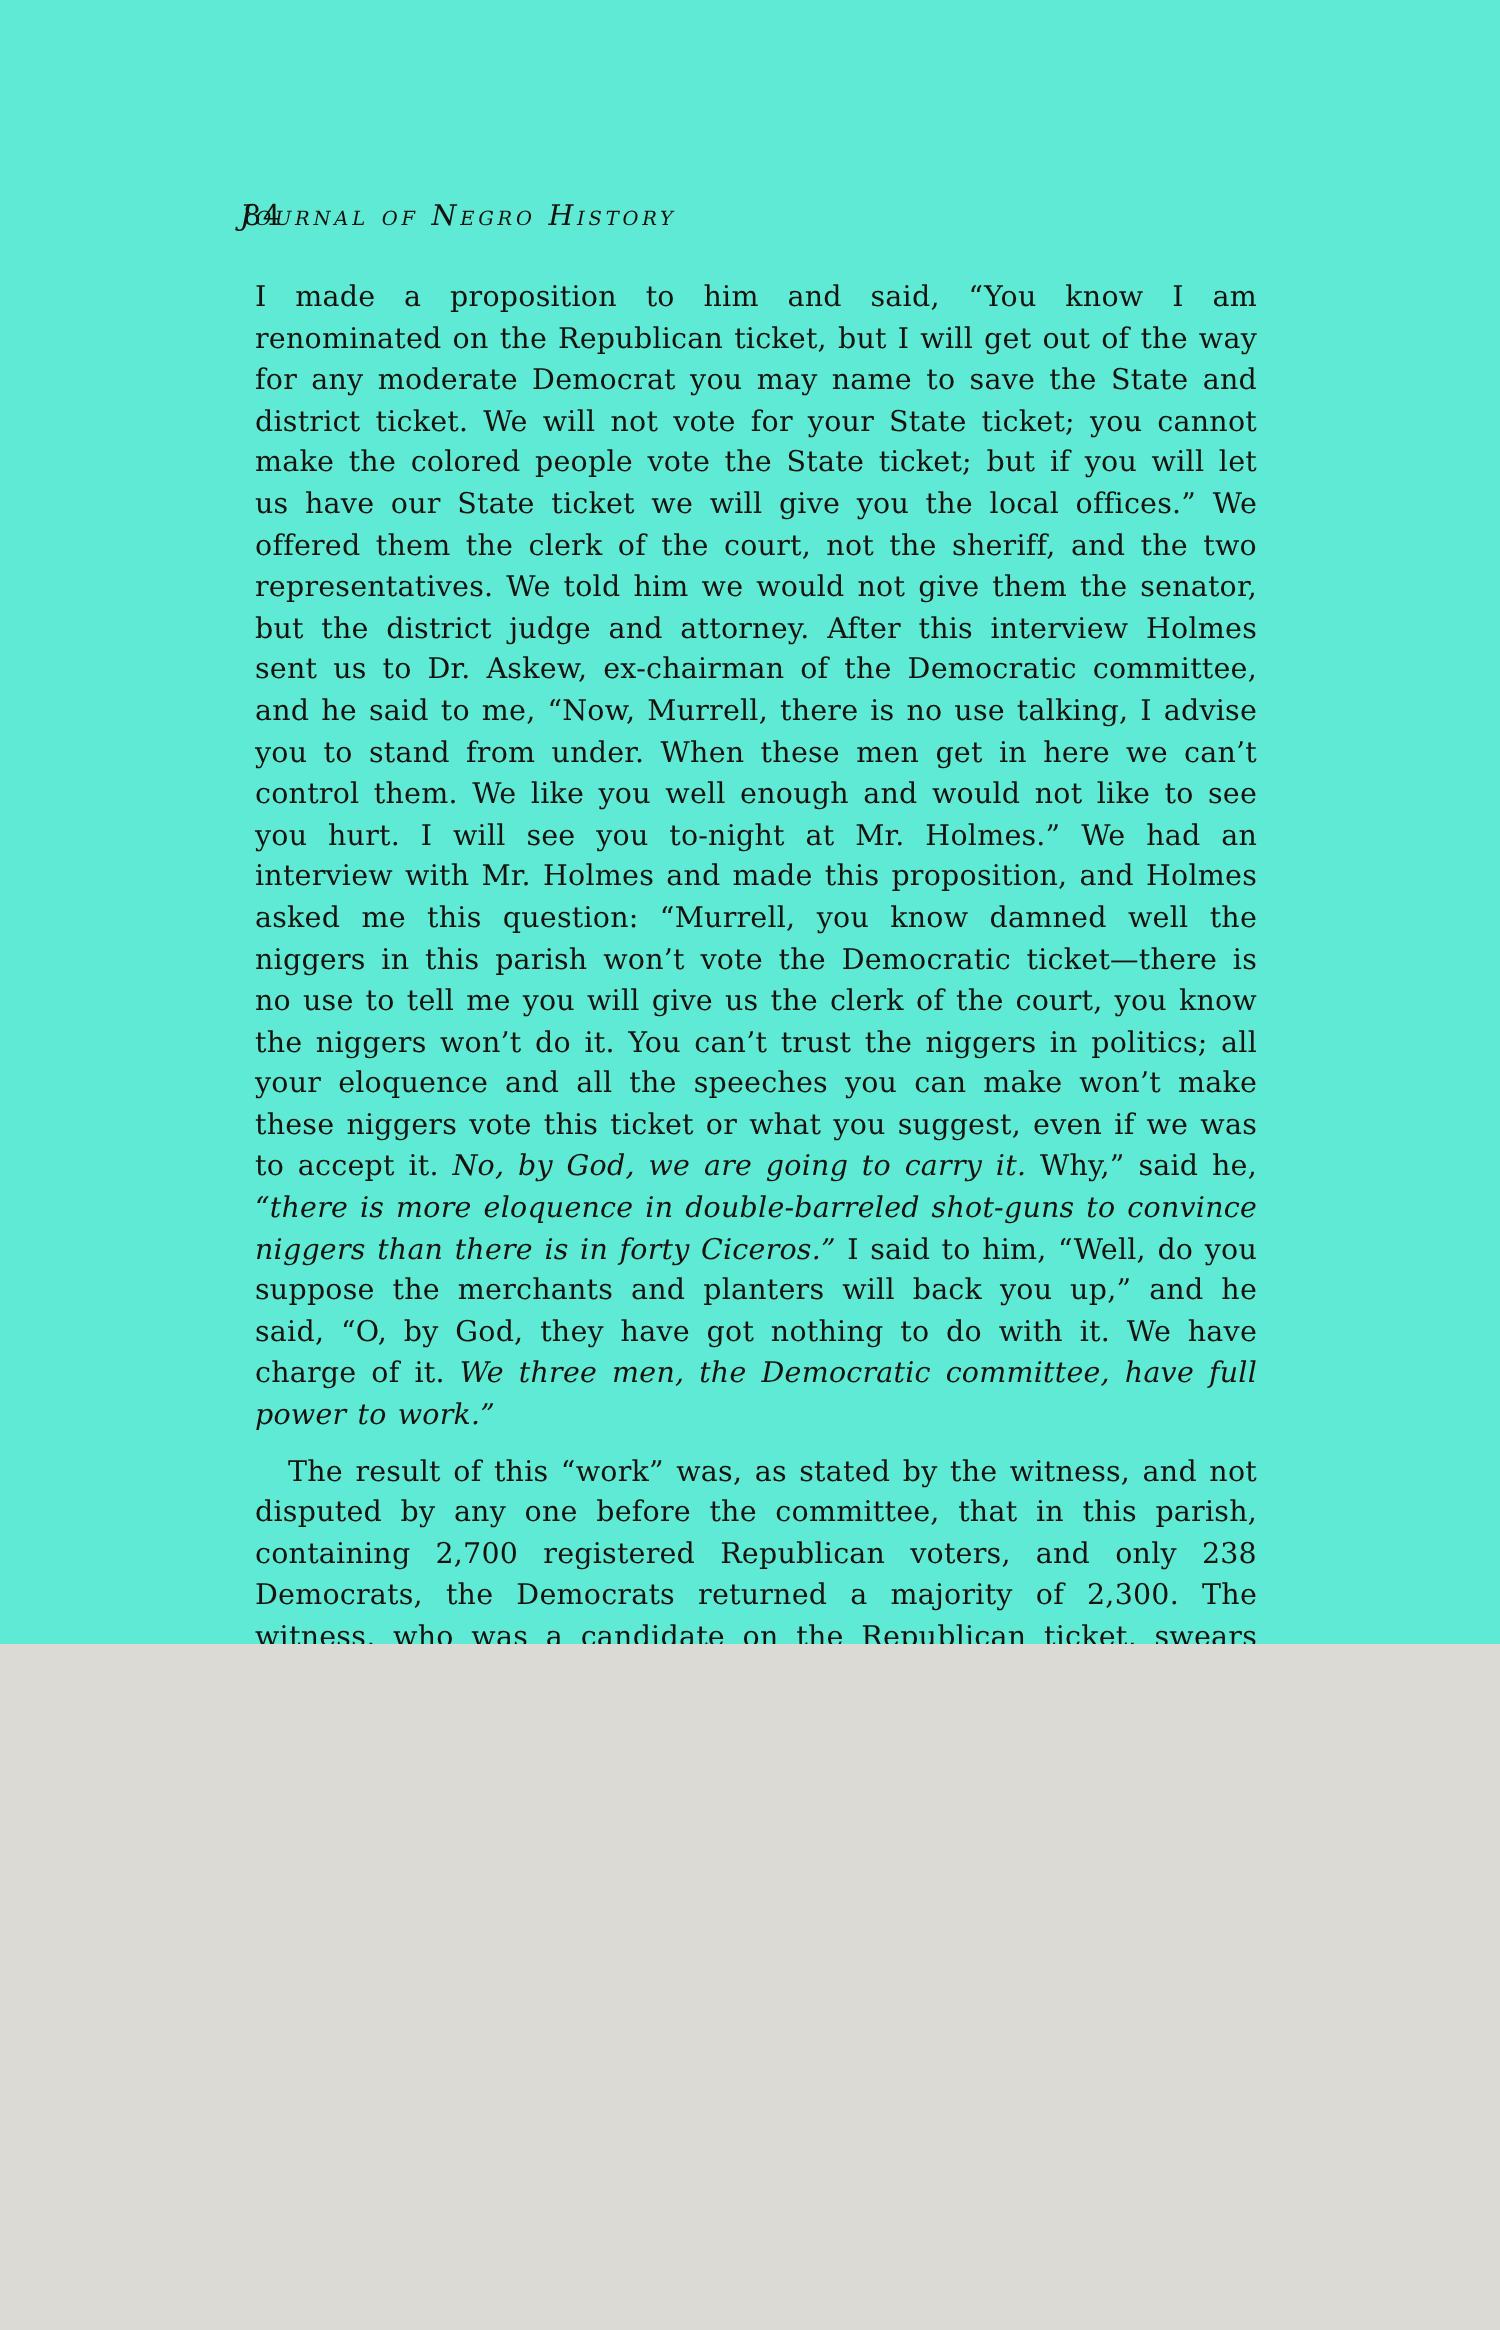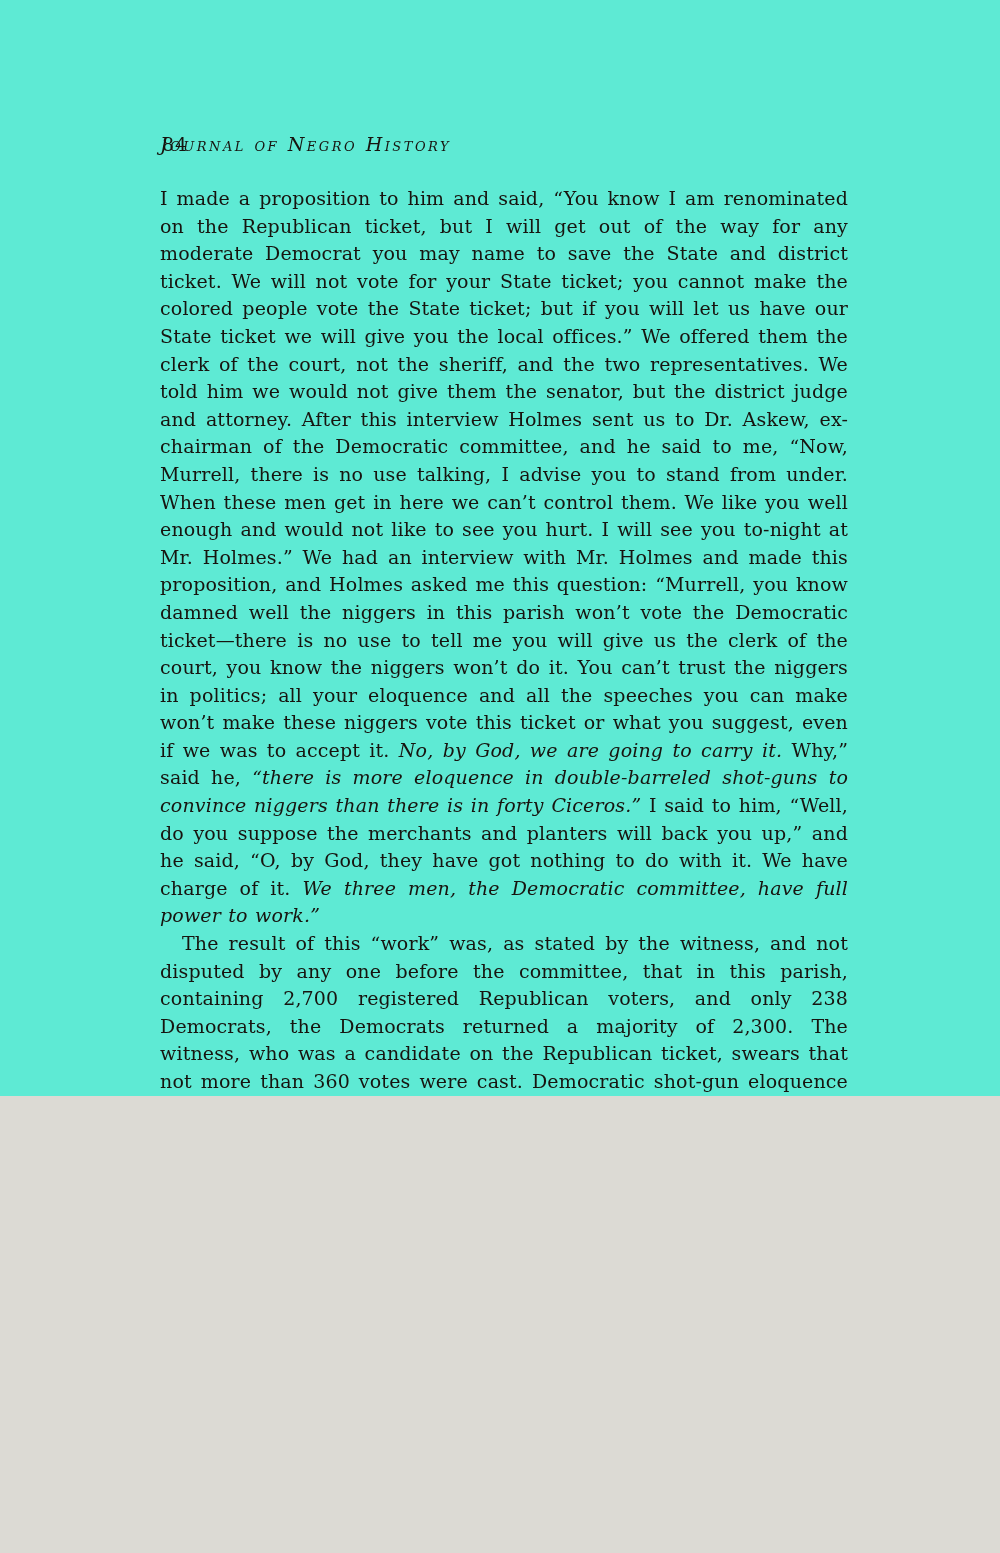--- a/index.html
+++ b/index.html
@@ -42,21 +42,21 @@
     left: 0;
     right: 0;
     top: 2px;
     text-align: left;
     font-size: 19px;
     font-variant: small-caps;
     letter-spacing: 2.5px;
     font-style: italic;
   }
   .body-text p {
-    margin: 0;
+    margin: 10px;
     font-size: 19px;
     line-height: 27.6px;
     text-align: justify;
     letter-spacing: 0.15px;
     word-spacing: 1.2px;
   }
   .body-text p.indent {
     text-indent: 22px;
   }
   .seg-italic {

